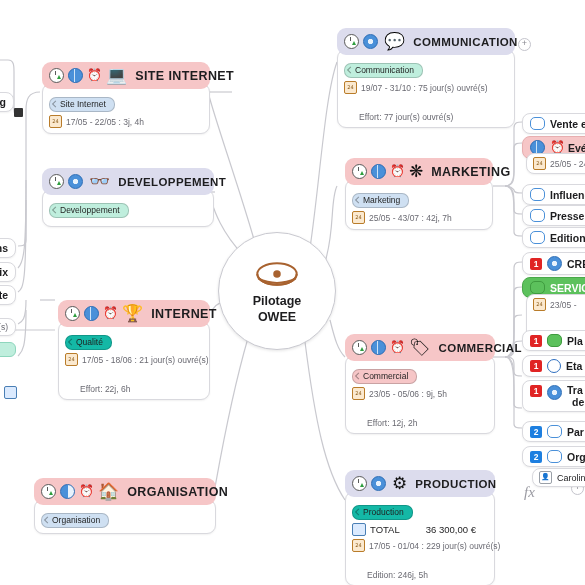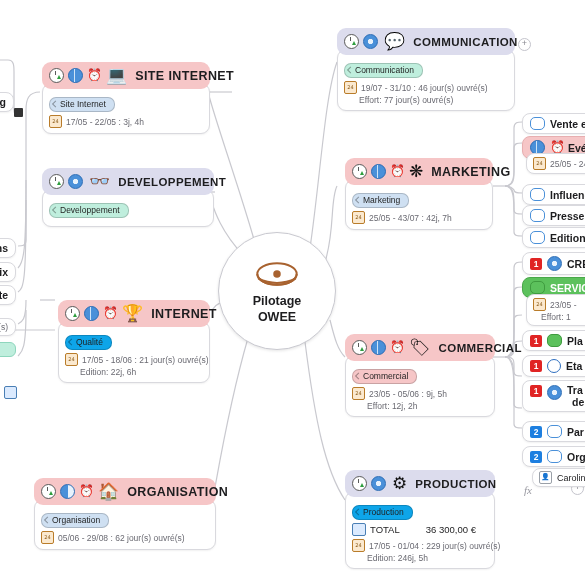--- a/index.html
+++ b/index.html
@@ -52,30 +52,30 @@
     padding:1.5px 8px 1.5px 10px;border-radius:7px;border:1px solid rgba(0,0,0,.18);
     position:relative;line-height:1.25;white-space:nowrap;
   }
   .chip:before{
     content:"";position:absolute;left:2.5px;top:50%;transform:translateY(-50%) rotate(45deg);
     width:4px;height:4px;border-left:1px solid rgba(0,0,0,.35);border-bottom:1px solid rgba(0,0,0,.35);
   }
   .chip.blue{background:#cfe0f2;}
   .chip.green{background:#bfeedd;}
   .chip.pink{background:#f6c6c7;}
-  .chip.orange{background:#0ea5e9;}
+  .chip.orange{background:#14b8a6;}
 
   .row{display:flex;align-items:center;gap:4px;margin-top:3px;}
   .cal{
     width:11px;height:11px;border:1px solid #b97c2a;border-radius:2px;background:#fbe9cf;
     font-size:5px;line-height:11px;text-align:center;color:#8a5a18;flex:0 0 auto;
     font-family:"DejaVu Sans",sans-serif;
   }
   .meta{font-size:8.5px;color:#6a6a72;white-space:nowrap;}
-  .meta2{font-size:8.5px;color:#6a6a72;margin-left:15px;margin-top:1px;white-space:nowrap;}
+  .meta2{font-size:8.5px;color:#6a6a72;margin-left:15px;margin-top:18px;white-space:nowrap;}
   .total{font-size:9.5px;font-weight:normal;color:#1d1d1f;}
   .totval{font-size:9.5px;font-weight:normal;color:#1d1d1f;margin-left:22px;}
   .ic-sheet{width:12px;height:11px;border:1px solid #4a7fb5;border-radius:2px;background:#dbeafe;flex:0 0 auto;}
 
   
   #center{
     position:absolute;left:218px;top:232px;width:116px;height:116px;border-radius:50%;
     background:#fff;border:1px solid #c9c9d0;box-shadow:0 1px 3px rgba(0,0,0,.10);
     display:flex;flex-direction:column;align-items:center;justify-content:center;z-index:5;
   }
@@ -114,21 +114,21 @@
   .lleaf{
     position:absolute;background:#fff;border:1px solid #d9d9de;border-radius:8px;
     box-shadow:0 1px 2px rgba(0,0,0,.06);padding:3px 7px;
     font-size:10.5px;font-weight:bold;color:#1d1d1f;white-space:nowrap;text-align:right;box-sizing:border-box;
   }
 
   .plusbtn{
     position:absolute;width:11px;height:11px;border-radius:50%;border:1px solid #c4c4cc;background:#fff;
     color:#8a8a92;font-size:9px;line-height:9px;text-align:center;
   }
-  .fxlabel{position:absolute;font-style:italic;font-family:"Liberation Serif",serif;font-size:11px;color:#9a9aa2;}
+  .fxlabel{position:absolute;font-style:italic;font-family:"Liberation Serif",serif;font-size:15px;color:#9a9aa2;}
 </style>
 </head>
 <body>
 
 <div id="canvas">
 
   <svg class="links" viewBox="0 0 585 585">
     <g fill="none" stroke="#c9c9cf" stroke-width="1.2">
 
       <path d="M255,243 C240,190 215,120 208,92"></path>
@@ -221,53 +221,49 @@
       <span class="mini ic-alarm">⏰</span>
       <span class="bigicon">🏆</span>
       <span class="title">INTERNET</span>
     </div>
     <div class="nbody" style="margin-top:-6px;padding-top:9px;">
       <span class="chip orange">Qualité</span>
       <div class="row">
         <span class="cal">24</span>
         <span class="meta">17/05 - 18/06 : 21 jour(s) ouvré(s)</span>
       </div>
-      <div class="meta2">Edition: 22j, 6h</div>
+      <div class="meta2">Effort: 22j, 6h</div>
     </div>
   </div>
 
   <div class="node" style="left:34px;top:478px;width:182px;">
     <div class="nhead pink">
       <span class="mini ic-clock"></span>
       <span class="mini ic-globe-half"></span>
       <span class="mini ic-alarm">⏰</span>
       <span class="bigicon">🏠</span>
       <span class="title">ORGANISATION</span>
     </div>
     <div class="nbody" style="margin-top:-6px;padding-top:9px;">
       <span class="chip blue">Organisation</span>
-      <div class="row">
-        <span class="cal">24</span>
-        <span class="meta">05/06 - 29/08 : 62 jour(s) ouvré(s)</span>
-      </div>
     </div>
   </div>
 
   <div class="node" style="left:337px;top:28px;width:178px;">
     <div class="nhead lav">
       <span class="mini ic-clock"></span>
       <span class="mini ic-refresh"></span>
       <span class="bigicon">💬</span>
       <span class="title" style="font-size:11.5px;">COMMUNICATION</span>
     </div>
     <div class="nbody" style="margin-top:-6px;padding-top:9px;">
       <span class="chip green">Communication</span>
       <div class="row">
         <span class="cal">24</span>
-        <span class="meta">19/07 - 31/10 : 46 jour(s) ouvré(s)</span>
+        <span class="meta">19/07 - 31/10 : 75 jour(s) ouvré(s)</span>
       </div>
       <div class="meta2">Effort: 77 jour(s) ouvré(s)</div>
     </div>
   </div>
   <div class="plusbtn" style="left:518px;top:38px;">+</div>
 
   <div class="node" style="left:345px;top:158px;width:148px;">
     <div class="nhead pink">
       <span class="mini ic-clock"></span>
       <span class="mini ic-globe"></span>

